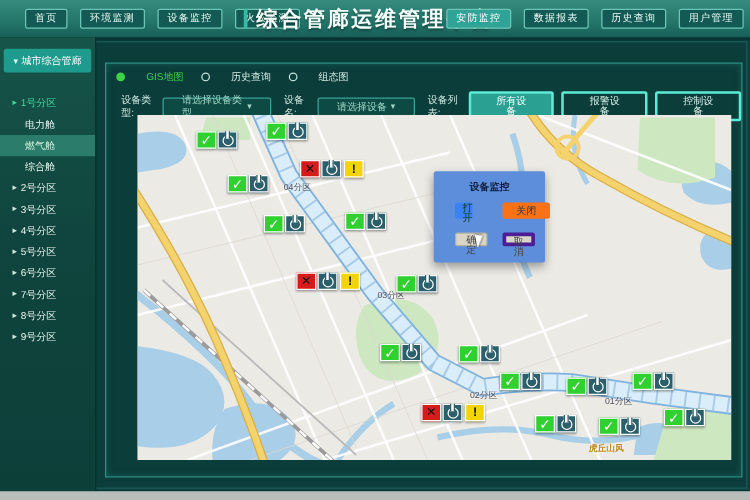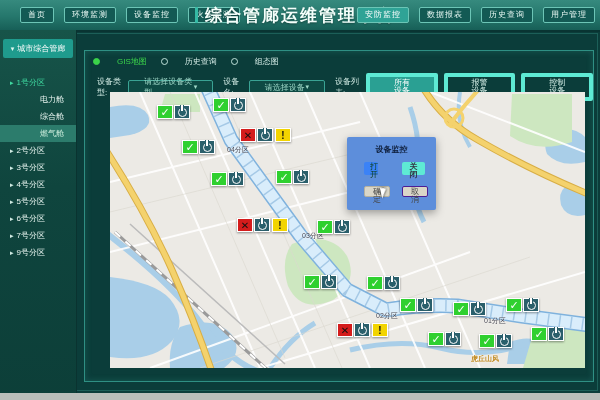--- a/index.html
+++ b/index.html
@@ -31,21 +31,21 @@
   .sidebar{position:absolute;left:0;top:30px;width:76px;height:393px;
     background:linear-gradient(180deg,#175449 0%,#0f453e 40%,#0c3e38 100%);
     border-right:1px solid #0a3330;}
   .side-root{margin:9px 3px 6px 3px;background:#1f9b8d;color:#ffffff;font-size:8px;
     padding:4px 2px;border-radius:2px;display:flex;align-items:center;gap:3px;
     justify-content:center;cursor:pointer;}
   .side-root .caret{font-size:7px;color:#dff7f0;}
   .side-item{height:17px;line-height:17px;font-size:8px;color:#e8f5f0;
     display:flex;align-items:center;gap:3px;padding-left:10px;cursor:pointer;}
   .side-item .caret{font-size:7px;color:#cfeae2;}
-  .side-item.cabin{padding-left:40px;}
+  .side-item.cabin{padding-left:20px;}
   .side-item.open{color:#3fd9a0;margin-top:16px;}
   .side-item.open .caret{color:#3fd9a0;}
   .side-item.sel{background:#2c7c6c;color:#cdeedd;}
 
   
   .main-panel{position:absolute;left:84px;top:50px;width:508px;height:330px;
     border:1px solid #2f9084;box-shadow:inset 0 0 6px rgba(47,144,132,.35);}
   .row1{position:absolute;left:8px;top:5px;display:flex;gap:14px;align-items:center;}
   .radio{display:flex;align-items:center;gap:17px;font-size:8px;color:#d5ece6;cursor:pointer;}
   .radio em{font-style:normal;}
@@ -53,21 +53,21 @@
   .rdot.sel{background:#3bd34a;border-color:#3bd34a;}
   .radio.on em{color:#3bd34a;}
   .row2{position:absolute;left:8px;top:22px;display:flex;gap:6px;align-items:center;}
   .lbl{font-size:8px;color:#cfe9e2;margin-left:4px;}
   .dd{display:flex;align-items:center;justify-content:space-between;width:72px;height:13px;
     background:#0e4a44;border:1px solid #3aa394;border-radius:2px;color:#9fd8c8;
     font-size:8px;padding:0 15px;cursor:pointer;}
   .dd.dd2{width:60px;}
   .ddc{font-size:7px;color:#9fd8c8;font-weight:normal;}
   .fbtn{font-family:inherit;font-size:8px;color:#d8f2ea;background:transparent;
-    border:4px solid #5eead4;border-radius:2px;padding:2px 20px;line-height:1;cursor:pointer;}
+    border:2px solid #5eead4;border-radius:2px;padding:2px 20px;line-height:1;cursor:pointer;}
   .fbtn.on{background:#2aa093;color:#ffffff;}
 
   
   .map{position:absolute;left:110px;top:92px;width:475px;height:276px;overflow:hidden;
     background:#eceae5;cursor:grab;}
   .map svg{position:absolute;left:0;top:0;}
   .zone-label{position:absolute;font-size:7px;color:#4a4a55;z-index:2;
     text-shadow:0 0 2px #ffffff;white-space:nowrap;}
   .poi-label{position:absolute;font-size:7px;font-weight:bold;color:#c08a20;z-index:2;
     text-shadow:0 0 2px #ffffff;white-space:nowrap;}
@@ -89,25 +89,25 @@
 
   
   .dialog{position:absolute;left:237px;top:45px;width:89px;height:73px;
     background:#5d8edb;border-radius:2px;z-index:5;
     box-shadow:0 3px 8px rgba(0,0,0,.35);}
   .dtitle{position:absolute;left:0;top:7px;width:100%;text-align:center;
     font-size:8px;font-weight:bold;color:#10213f;}
   .dbtn{position:absolute;border:none;border-radius:2px;font-family:inherit;
     font-size:8px;line-height:1;cursor:pointer;}
   .dbtn.open{left:17px;top:25px;width:14px;height:13px;background:#3b82f6;color:#0c3a0c;}
-  .dbtn.close{left:55px;top:25px;width:23px;height:13px;background:#5eead4;color:#333344;font-weight:bold;}
+  .dbtn.close{left:55px;top:25px;width:38px;height:13px;background:#f97316;color:#333344;}
   .dbtn.ok{left:17px;top:49px;width:26px;height:11px;background:#d9d6c8;
     border:1px solid #b5b1a0;color:#444444;}
   .dbtn.cancel{left:55px;top:49px;width:26px;height:11px;background:#d9d6c8;
-    border:1px solid #4c1d95;color:#444444;}
+    border:3px solid #4c1d95;color:#444444;}
   .cursor{position:absolute;left:34px;top:50px;width:0;height:0;z-index:6;
     border-left:6px solid #ffffff;border-bottom:9px solid transparent;
     border-top:2px solid transparent;transform:rotate(-12deg);
     filter:drop-shadow(0 0 1px #000000);}
 
   
   .bstrip{position:absolute;left:0;top:393px;width:600px;height:7px;
     background:#b9beba;z-index:8;}
 </style>
 </head>
@@ -143,26 +143,26 @@
       <span>城市综合管廊</span>
     </div>
     <div class="side-items">
         <div class="side-item zone open">
           <span class="caret">▸</span>
           <span>1号分区</span>
         </div>
         <div class="side-item cabin">
           <span>电力舱</span>
         </div>
+        <div class="side-item cabin sel">
+          <span>燃气舱</span>
+        </div>
         <div class="side-item cabin">
           <span>综合舱</span>
         </div>
-        <div class="side-item cabin sel">
-          <span>燃气舱</span>
-        </div>
         <div class="side-item zone">
           <span class="caret">▸</span>
           <span>2号分区</span>
         </div>
         <div class="side-item zone">
           <span class="caret">▸</span>
           <span>3号分区</span>
         </div>
         <div class="side-item zone">
           <span class="caret">▸</span>
@@ -172,20 +172,24 @@
           <span class="caret">▸</span>
           <span>5号分区</span>
         </div>
         <div class="side-item zone">
           <span class="caret">▸</span>
           <span>6号分区</span>
         </div>
         <div class="side-item zone">
           <span class="caret">▸</span>
           <span>7号分区</span>
+        </div>
+        <div class="side-item zone">
+          <span class="caret">▸</span>
+          <span>8号分区</span>
         </div>
         <div class="side-item zone">
           <span class="caret">▸</span>
           <span>9号分区</span>
         </div>
       </div>
   </div>
 
   <div class="main-panel">
     <div class="row1">

